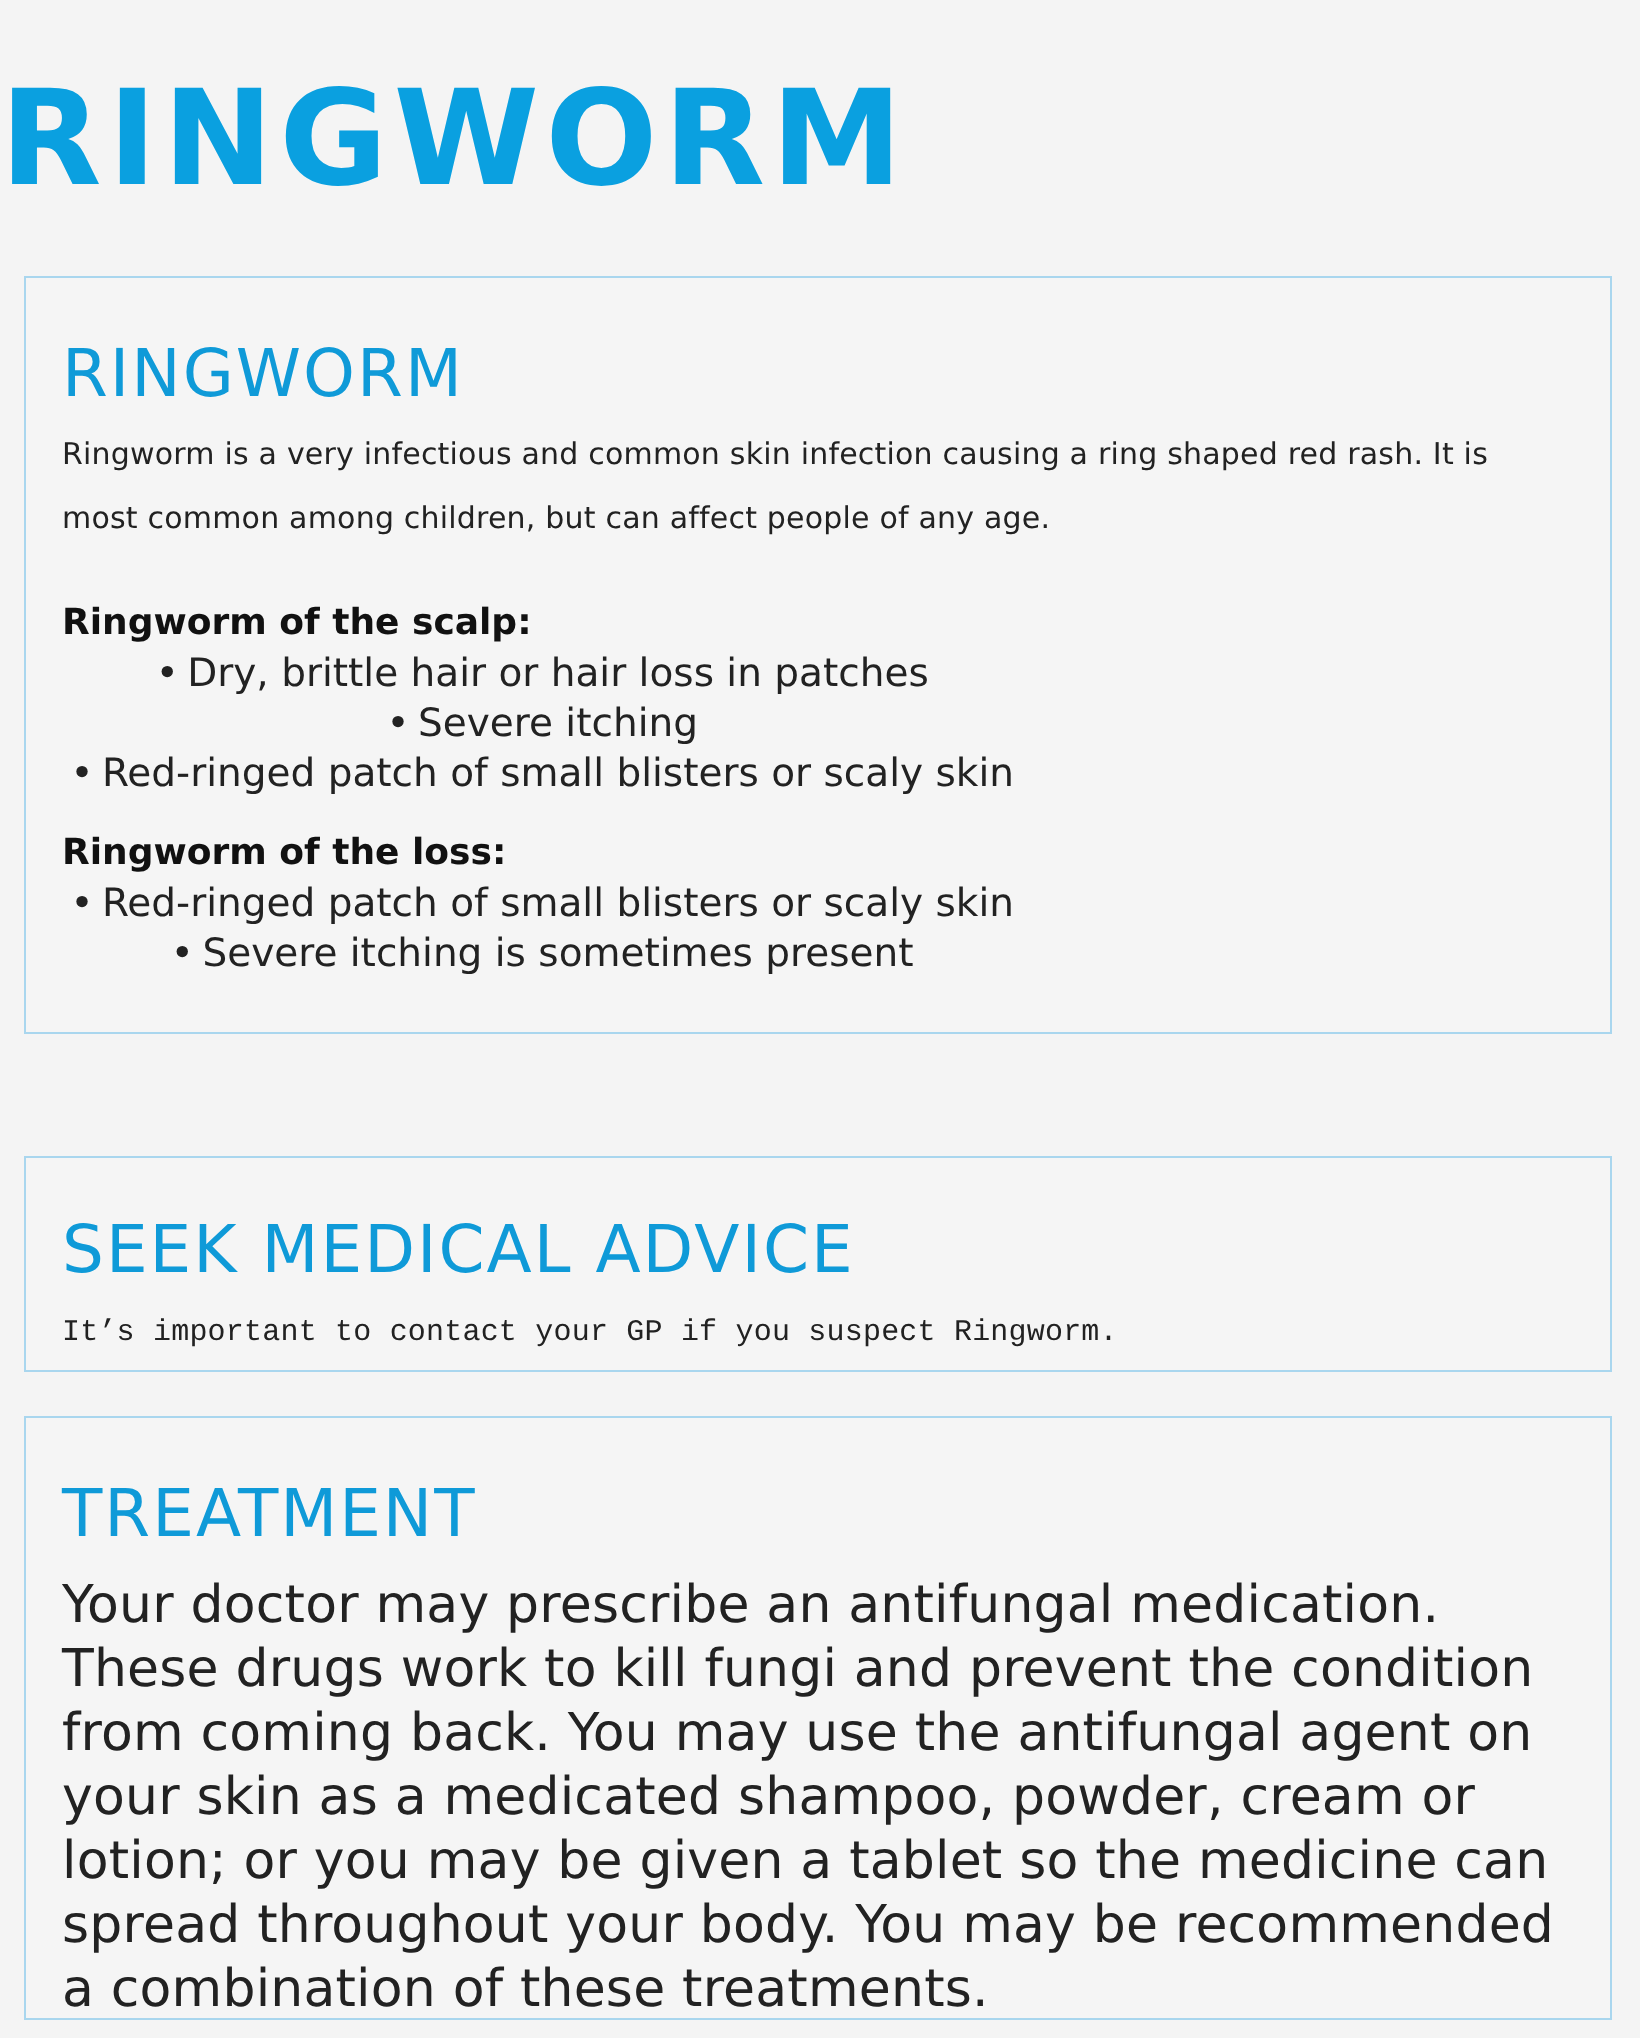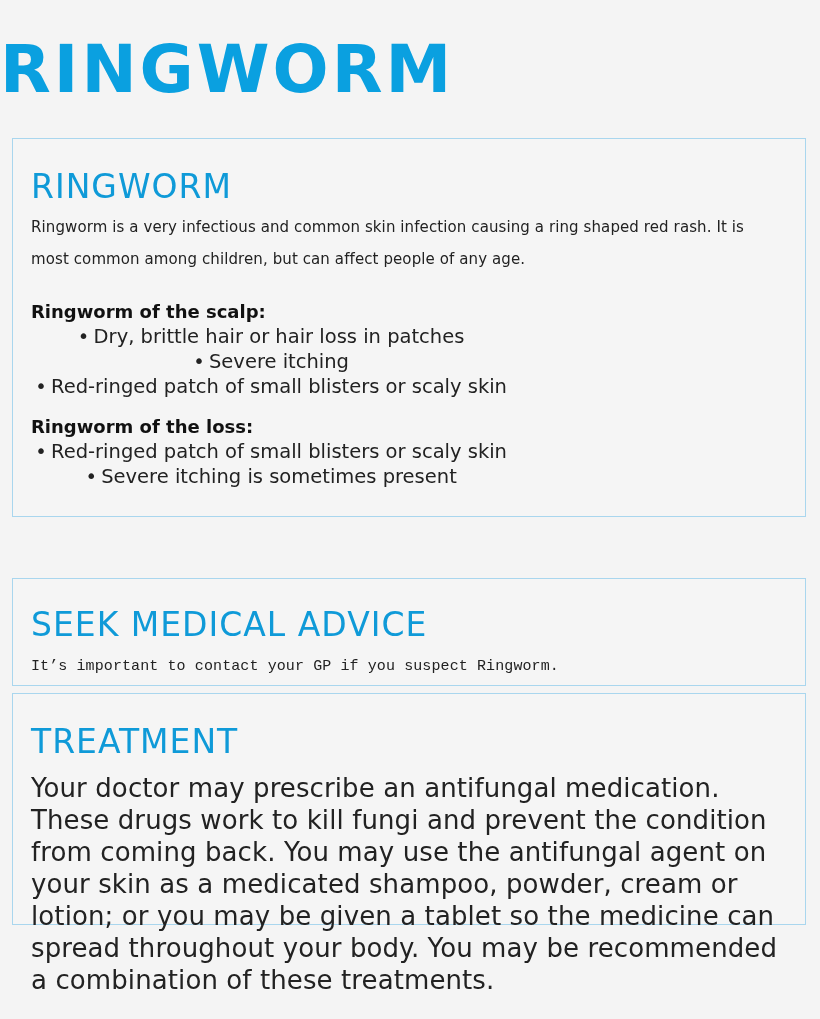--- a/index.html
+++ b/index.html
@@ -24,21 +24,21 @@
     }
     .card {
       position: absolute;
       left: 12px; width: 794px;
       border: 1.5px solid #a9d6ee;
       box-sizing: border-box;
       background: #f5f5f5;
     }
     .card-symptoms { top: 138px; height: 379px; }
     .card-advice { top: 542px; height: 108px; margin-top: 36px; }
-    .card-treatment { top: 693px; height: 232px; }
+    .card-treatment { top: 708px; height: 302px; }
 
     .h2 {
       font-family: "DejaVu Sans", sans-serif;
       font-weight: normal;
       color: #0f9ad8;
       font-size: 33px;
       letter-spacing: 1px;
       margin: 0;
       position: absolute;
       left: 18px;

